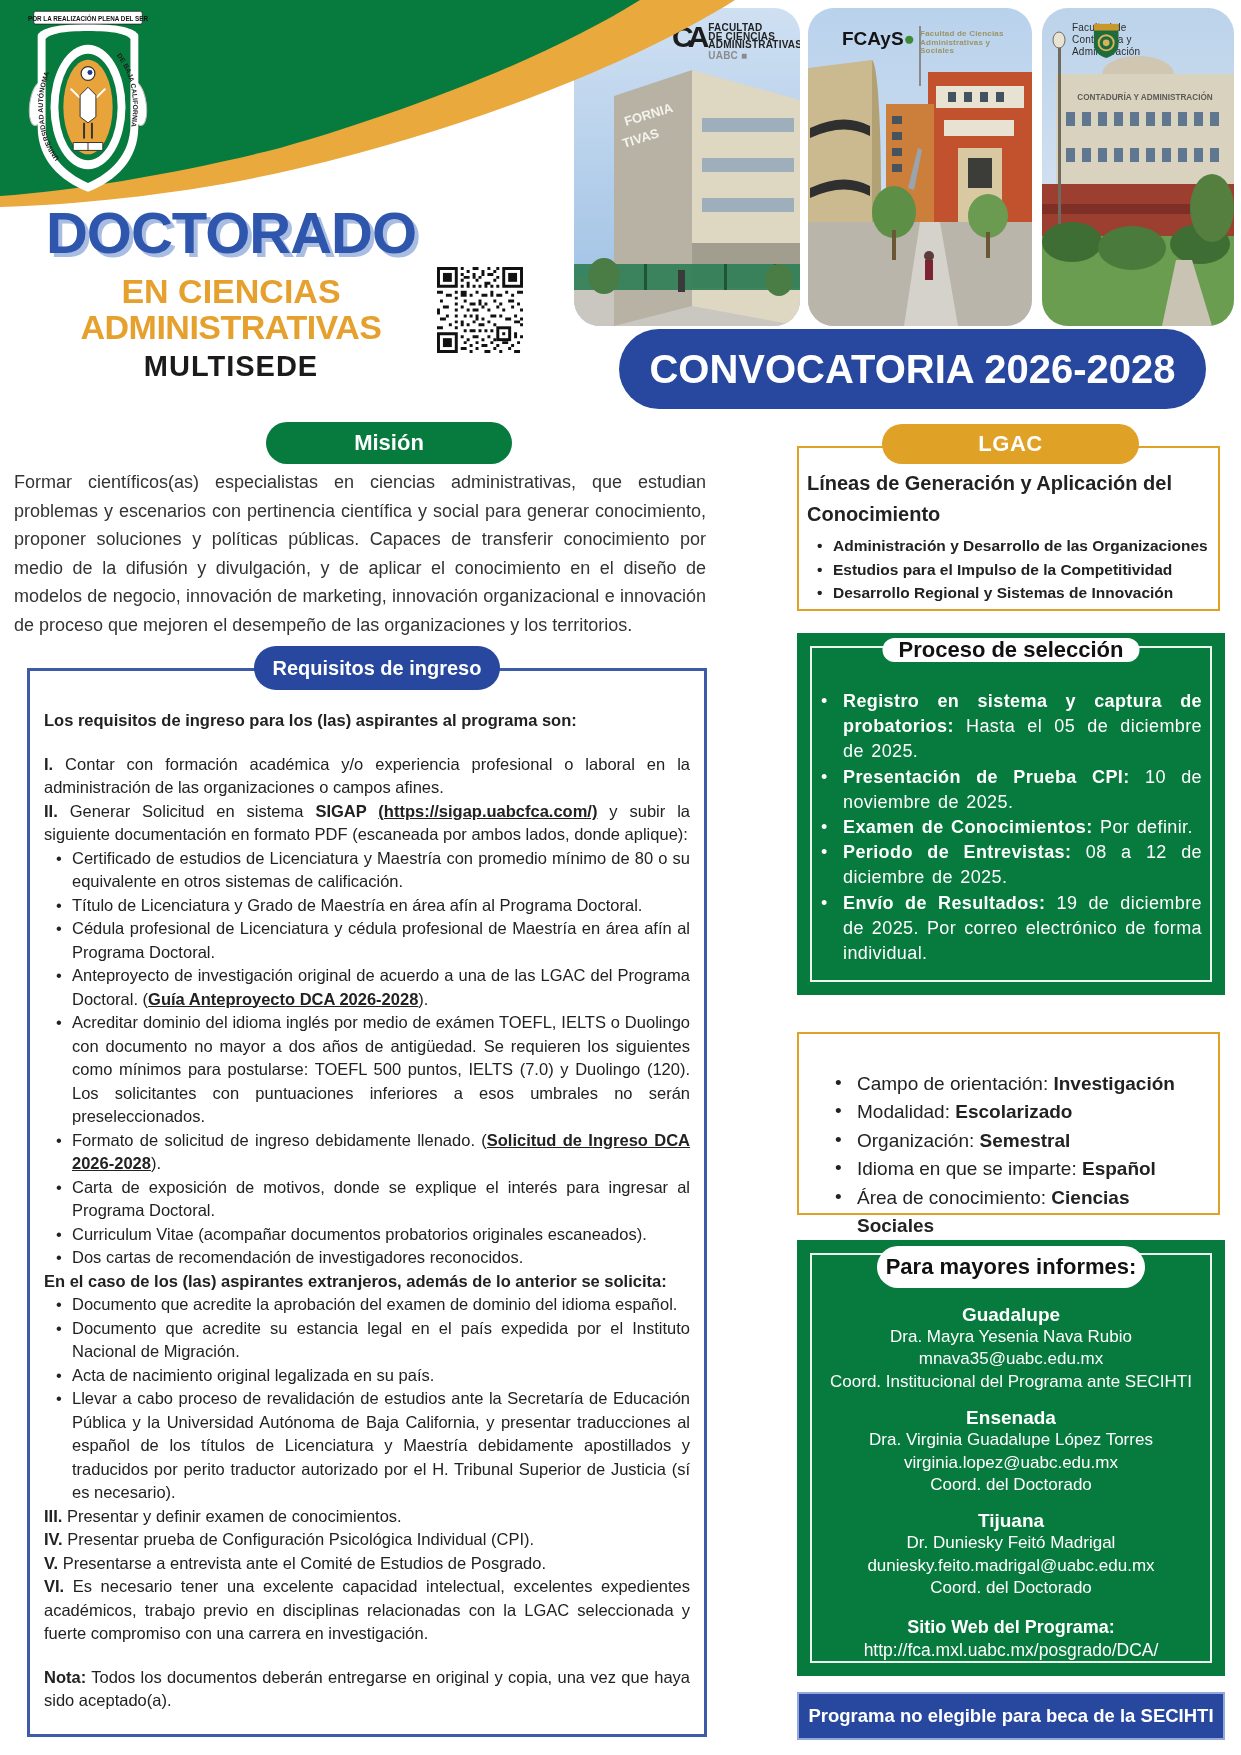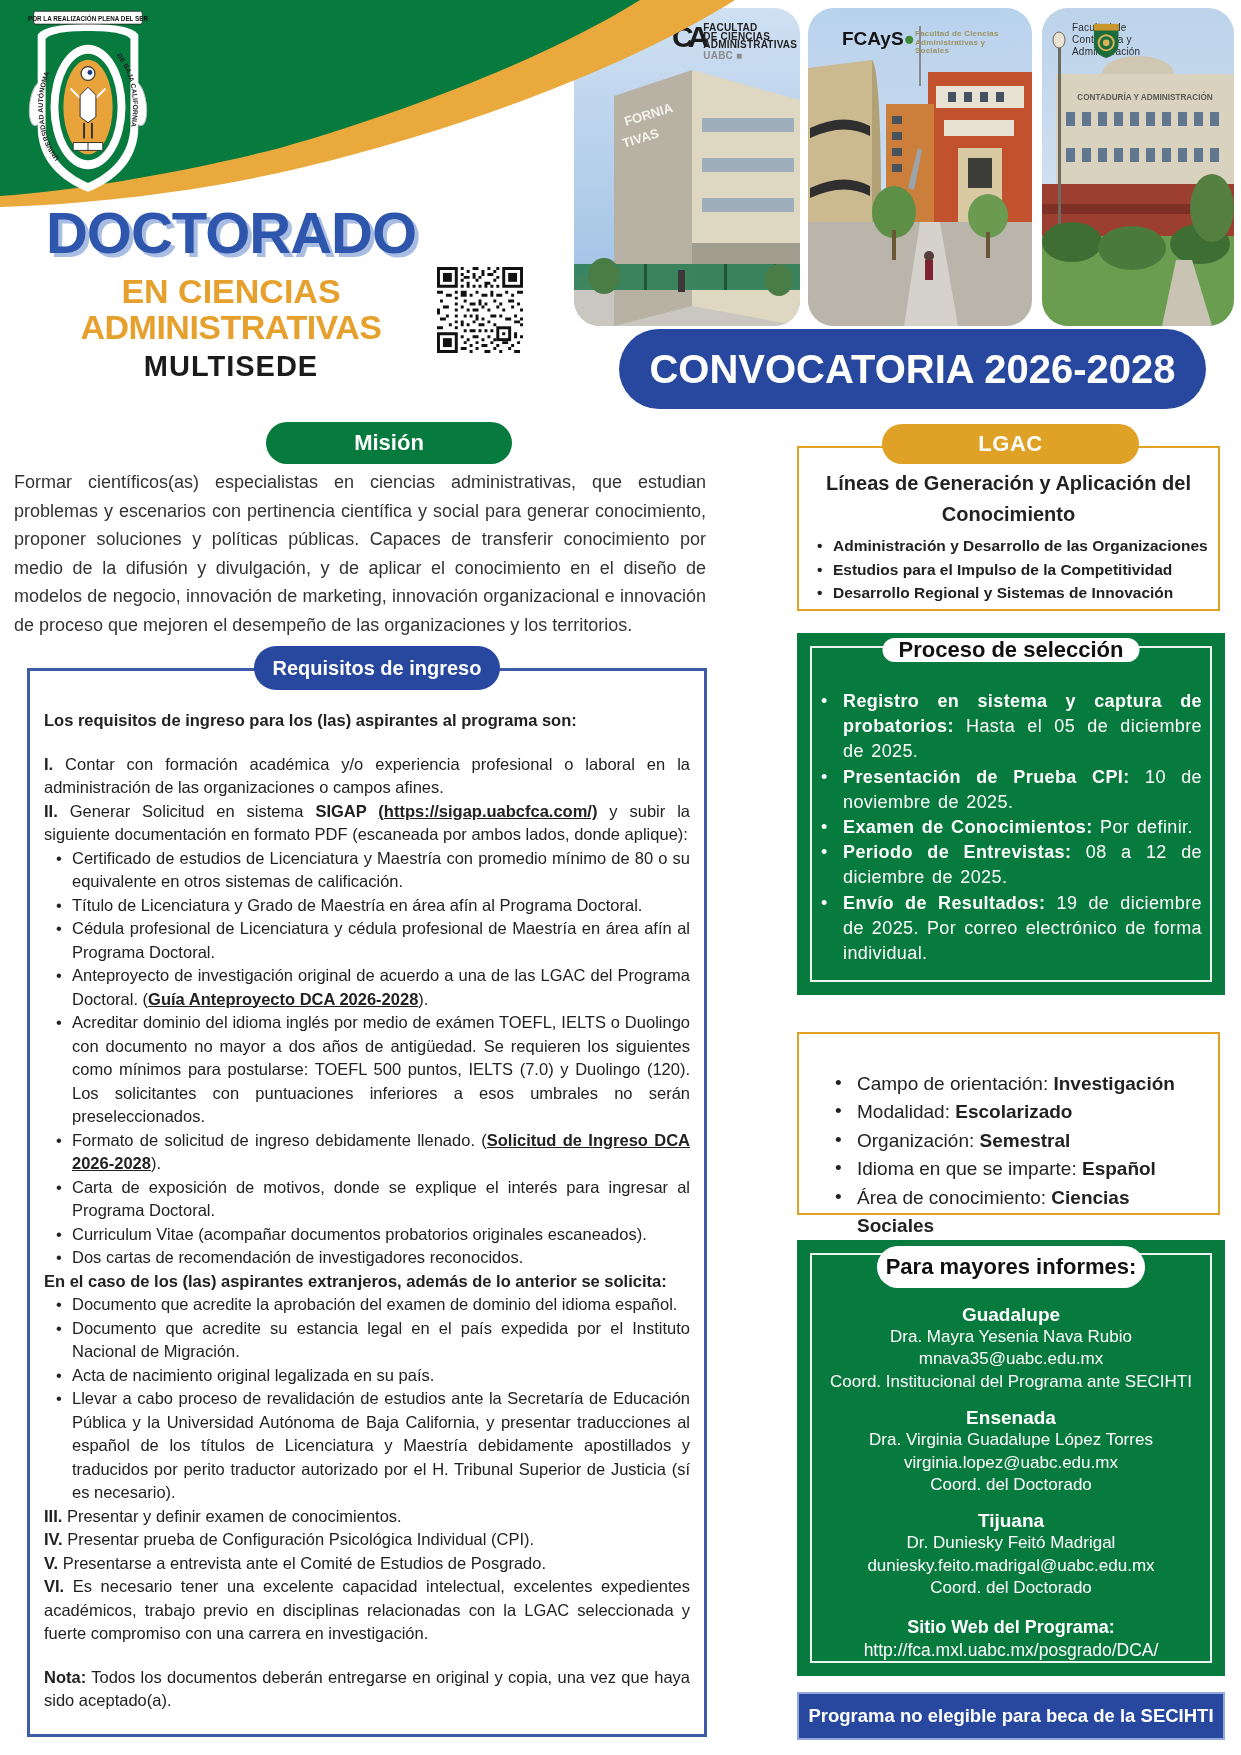--- a/index.html
+++ b/index.html
@@ -12,21 +12,21 @@
   
   .shield{position:absolute;left:14px;top:10px;width:148px;height:194px;z-index:3;}
 
   
   .photo{position:absolute;top:8px;height:318px;border-radius:26px;overflow:hidden;z-index:1;
          box-shadow:0 0 0 1px rgba(0,0,0,.05) inset;}
   #photo1{left:574px;width:226px;}
   #photo2{left:808px;width:224px;}
   #photo3{left:1042px;width:192px;}
   .photo svg{position:absolute;left:0;top:0;width:100%;height:100%;}
-  .plogo{position:absolute;display:flex;align-items:flex-start;z-index:2;}
+  .plogo{position:absolute;display:flex;gap:5px;align-items:flex-start;z-index:2;}
   #photo1 .plogo{left:98px;top:16px;}
   #photo2 .plogo{left:34px;top:22px;}
   #photo3 .plogo{left:30px;top:14px;}
   .mono-ca{font-size:30px;font-weight:bold;letter-spacing:-6px;color:#1c1c1c;line-height:26px;}
   .mono-fcays{font-size:19px;font-weight:bold;color:#141414;line-height:18px;}
   .mono-fcays i{color:#3f8a34;font-style:normal;}
   .lg-lines{display:flex;flex-direction:column;}
   .lg-lines span{font-size:10px;font-weight:bold;color:#222;line-height:8.6px;letter-spacing:.2px;}
   .lg-lines .sub{color:#8b8b8b;margin-top:2px;}
   #photo2 .lg-lines span{color:#9b9467;font-weight:bold;font-size:8px;}
@@ -54,21 +54,21 @@
   
   .mision-pill{left:266px;top:422px;width:246px;height:42px;background:var(--green);align-items:center;}
   .mision-pill span{color:#fff;font-size:22px;}
   .mision-text{position:absolute;left:14px;top:468px;width:692px;font-size:18px;line-height:28.5px;
       color:#333;text-align:justify;z-index:1;}
 
   
   .lgac-pill{left:882px;top:424px;width:257px;height:40px;background:var(--gold);}
   .lgac-pill span{color:#fff;font-size:22px;letter-spacing:.5px;}
   .lgac-box{position:absolute;left:797px;top:446px;width:419px;height:161px;border:2.5px solid var(--gold);}
-  .lgac-heading{margin:20px 8px 4px 8px;text-align:center;font-size:20px;font-weight:bold;color:#222;line-height:31px;}
+  .lgac-heading{margin:20px 8px 4px 8px;font-size:20px;font-weight:bold;color:#222;line-height:31px;}
   .lgac-list{margin:4px 0 0 0;padding:0 6px 0 18px;list-style:none;}
   .lgac-list li{position:relative;padding-left:16px;font-size:15.5px;font-weight:bold;color:#222;line-height:23.5px;}
   .lgac-list li .dot{position:absolute;left:0;top:0;}
 
   
   .gpanel{position:absolute;left:797px;width:428px;background:var(--green);z-index:1;}
   .gpanel .inner-border{position:absolute;left:13px;right:13px;top:13px;bottom:13px;
       border:2px solid rgba(255,255,255,.92);pointer-events:none;}
   .gpanel .gpill{position:absolute;left:50%;transform:translateX(-50%);top:5px;background:#fff;
       border-radius:21px;display:flex;align-items:center;justify-content:center;z-index:2;}

